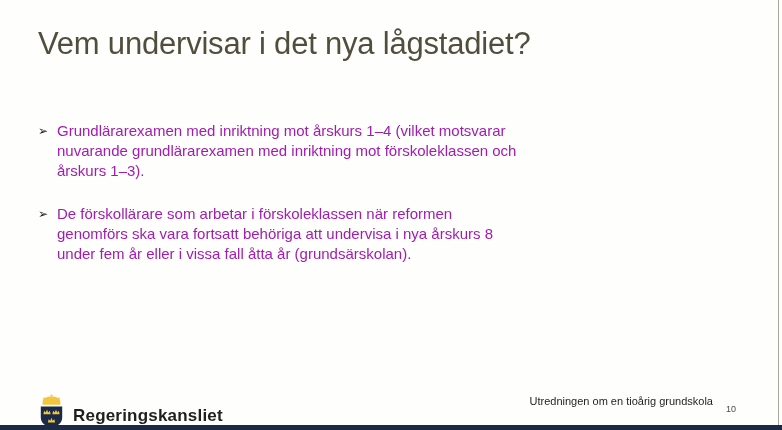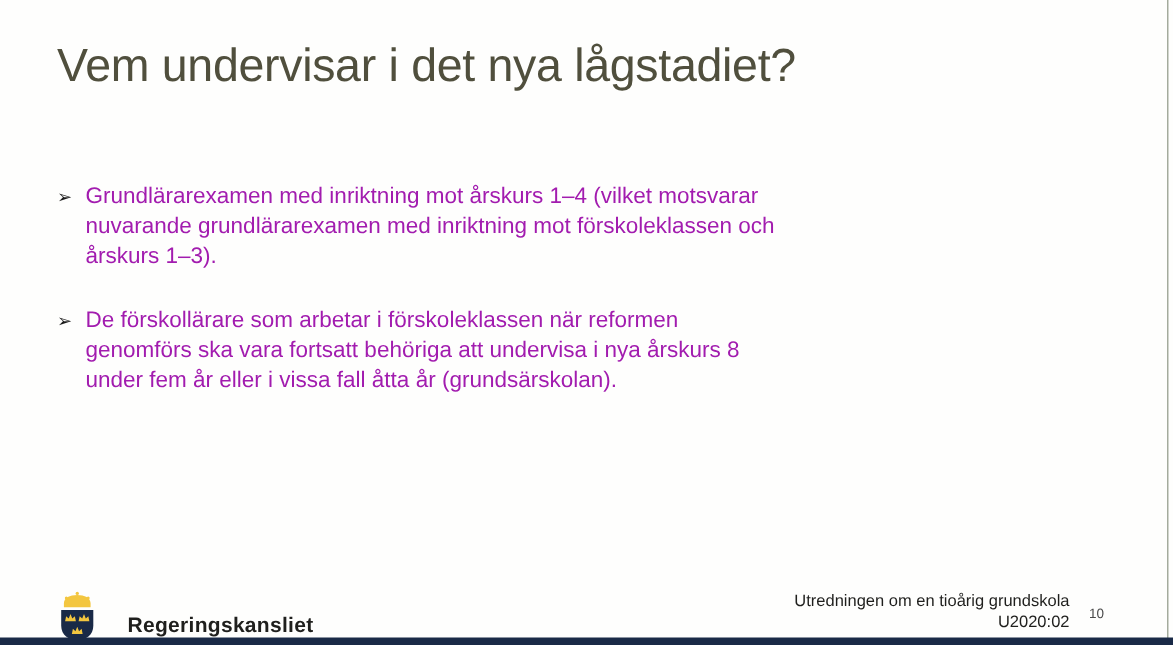--- a/index.html
+++ b/index.html
@@ -72,23 +72,23 @@
     align-items: center;
   }
 
   .coat-of-arms {
     width: 27px;
     height: 34px;
     display: block;
   }
 
   .logo-text {
-    margin-left: 20px;
+    margin-left: 8px;
     margin-top: 10px;
-    font-size: 14px;
+    font-size: 17px;
     font-weight: 700;
     letter-spacing: 0.2px;
     color: #1f1f1d;
     white-space: nowrap;
   }
 
   .footer-right {
     position: absolute;
     top: 395px;
     right: 69px;
@@ -153,20 +153,19 @@
 
       <path d="M5.4 20.2 l0.7-3.4 1.7 1.6 1.2-3 1.2 3 1.7-1.6 0.7 3.4 z" fill="#f3c63f"></path>
       <path d="M14.4 20.2 l0.7-3.4 1.7 1.6 1.2-3 1.2 3 1.7-1.6 0.7 3.4 z" fill="#f3c63f"></path>
       <path d="M9.9 28.6 l0.7-3.4 1.7 1.6 1.2-3 1.2 3 1.7-1.6 0.7 3.4 z" fill="#f3c63f"></path>
     </svg>
     <span class="logo-text">Regeringskansliet</span>
   </div>
 
   <div class="footer-right">
     <div>Utredningen om en tioårig grundskola</div>
-    <div>U2020:02</div>
   </div>
 
   <span class="page-number">10</span>
 
   <div class="bottom-bar"></div>
 
 </div>
 
 </body></html>

